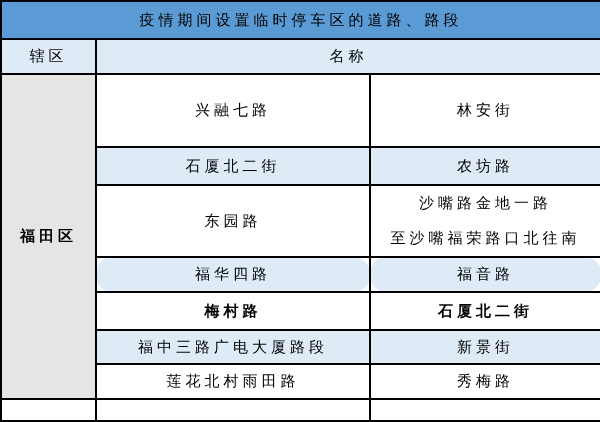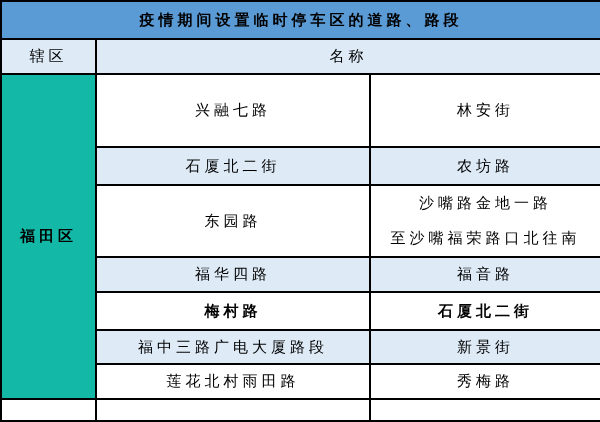--- a/index.html
+++ b/index.html
@@ -23,41 +23,41 @@
     color: #000;
     font-size: 15px;
     letter-spacing: 4px;
     padding: 0;
     overflow: hidden;
   }
   td.title-cell {
     background: #5B9BD5;
     color: #ffffff;
     font-family: "DejaVu Sans", "Liberation Sans", sans-serif;
-    font-weight: bold;
+    font-weight: normal;
     font-size: 18px;
     letter-spacing: 1px;
     height: 36px;
   }
   tr.head-row td {
     background: #DEEBF7;
     height: 33px;
     margin-left: 39px;
   }
   tr.stripe td { background: #DEEBF7; margin-left: 11px; }
   td.district-cell {
     font-weight: bold;
     font-size: 16px;
-    background: #14b8a6;
+    background: #e5e5e5;
   }
   .two-line { line-height: 35px; }
   tr.r1 td { height: 71px; }
   tr.r2 td { height: 36px; }
   tr.r3 td { height: 69px; }
-  tr.r4 td { height: 33px; }
+  tr.r4 td { height: 33px; border-radius: 16px; }
   tr.r5 td { height: 36px; font-weight: bold; }
   tr.r6 td { height: 32px; }
   tr.r7 td { height: 33px; }
   tr.r8 td { height: 20px; }
 </style>
 </head>
 <body>
 
 <div class="page">
   <table class="parking">

